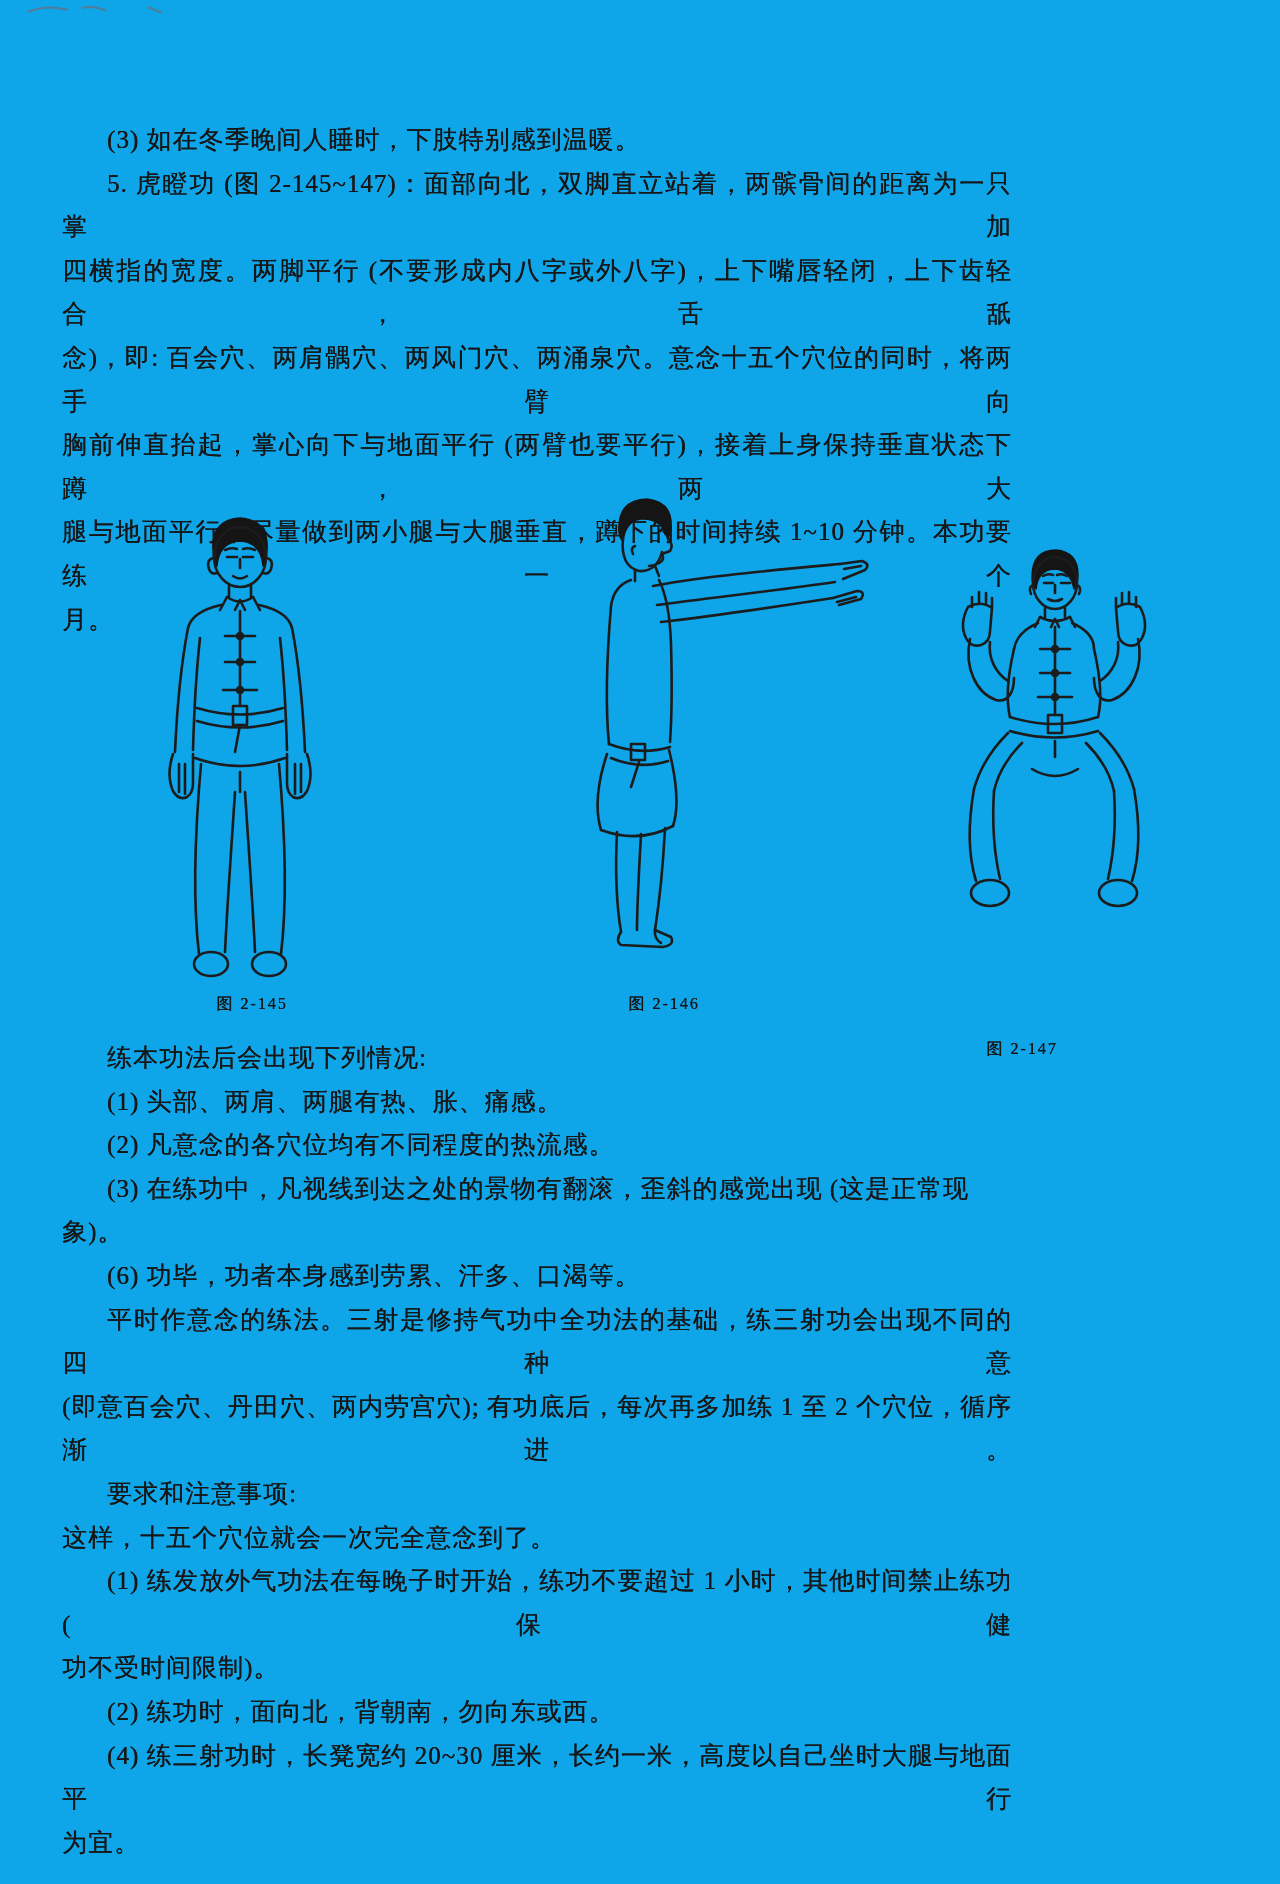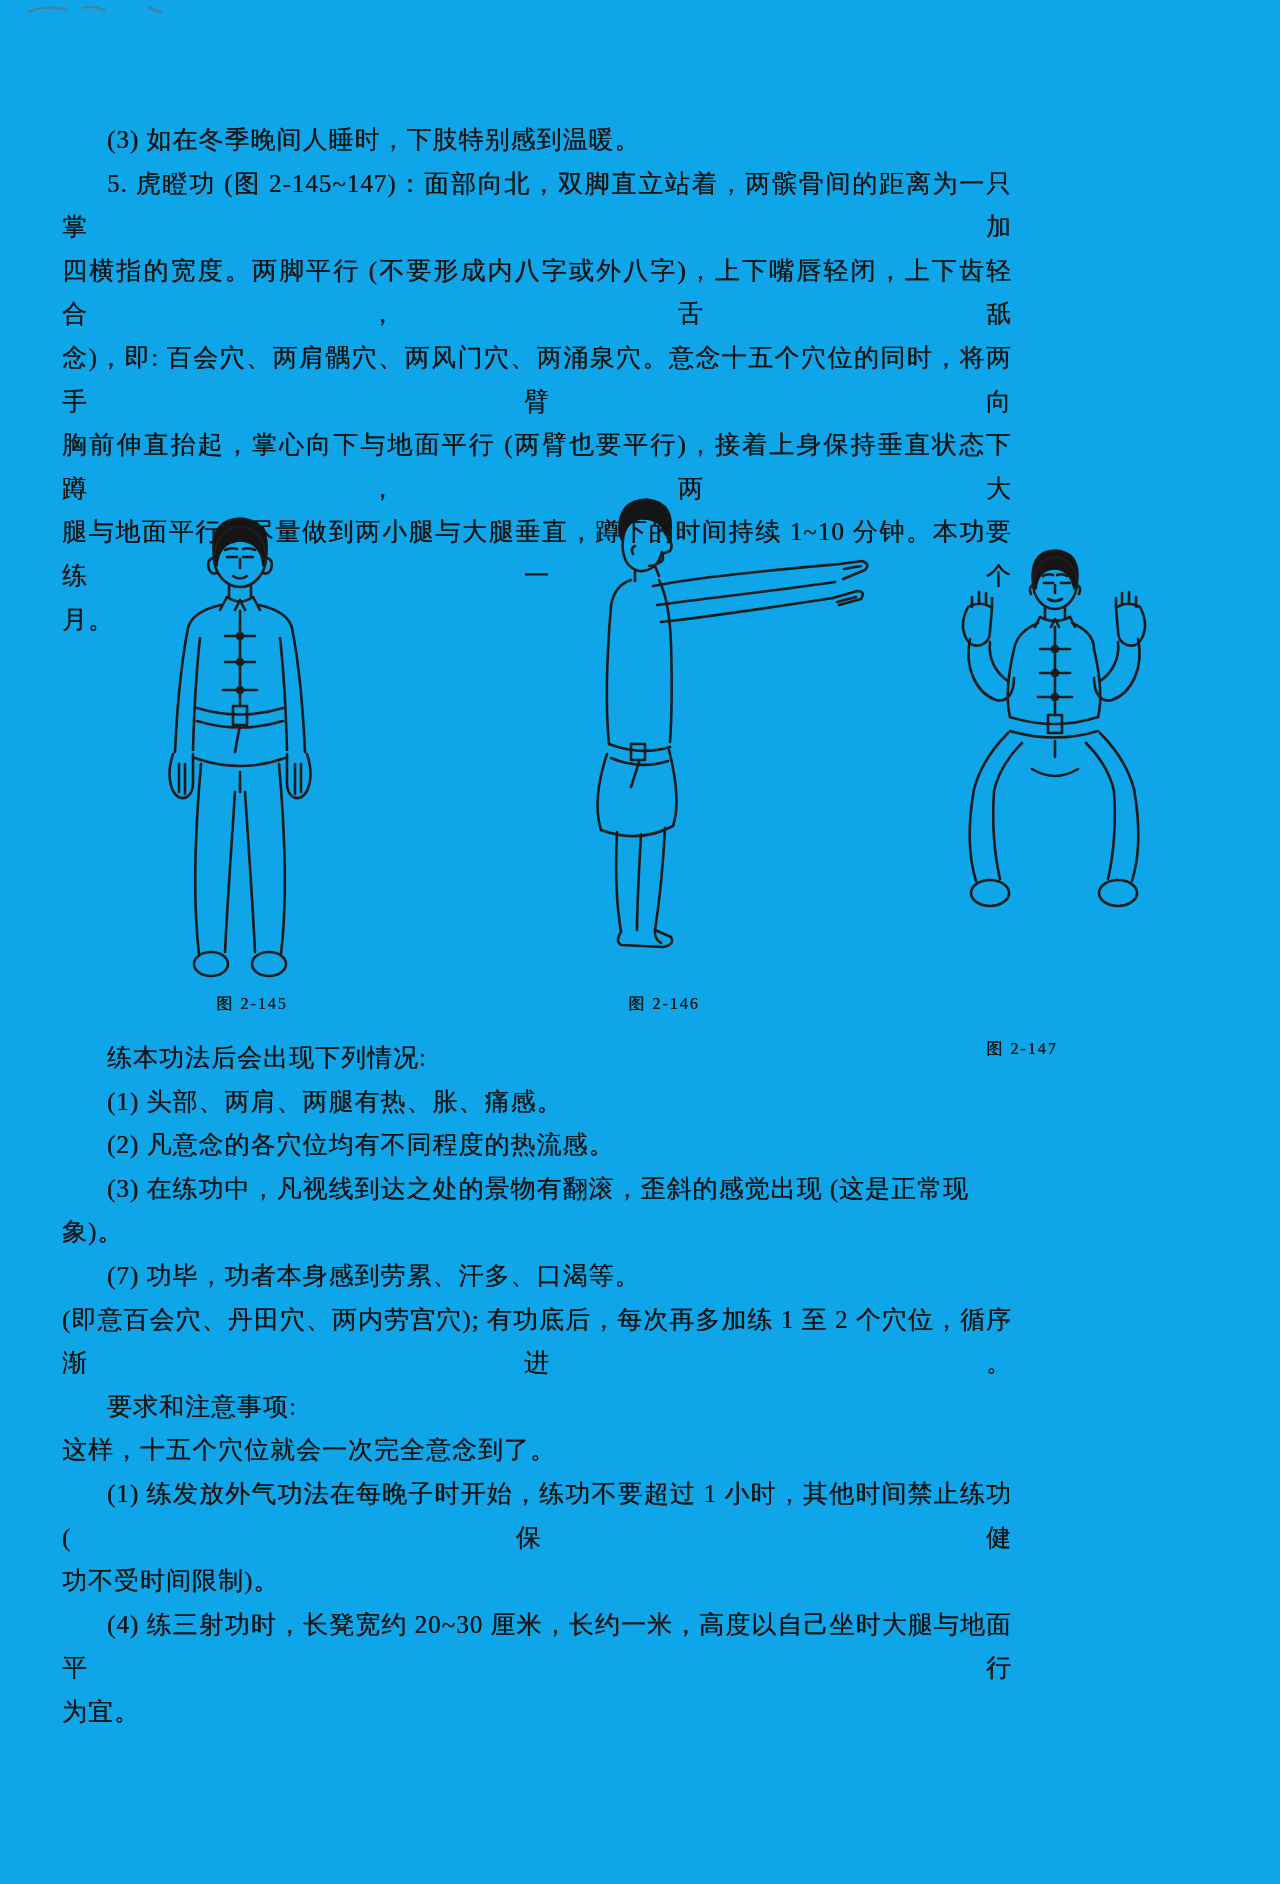--- a/index.html
+++ b/index.html
@@ -219,23 +219,25 @@
 
   <span class="fig-caption" id="cap-1">图 2-145</span>
   <span class="fig-caption" id="cap-2">图 2-146</span>
   <span class="fig-caption" id="cap-3">图 2-147</span>
 
   <section class="text-block" id="block-bottom">
       <div class="tline indent">练本功法后会出现下列情况:</div>
       <div class="tline indent">(1) 头部、两肩、两腿有热、胀、痛感。</div>
       <div class="tline indent">(2) 凡意念的各穴位均有不同程度的热流感。</div>
       <div class="tline indent">(3) 在练功中，凡视线到达之处的景物有翻滚，歪斜的感觉出现 (这是正常现象)。</div>
-      <div class="tline indent">(7) 功毕，功者本身感到劳累、汗多、口渴等。</div>
+      <div class="tline indent">(6) 功毕，功者本身感到劳累、汗多、口渴等。</div>
+      <div class="tline indent just">平时作意念的练法。三射是修持气功中全功法的基础，练三射功会出现不同的四种意</div>
       <div class="tline just">(即意百会穴、丹田穴、两内劳宫穴); 有功底后，每次再多加练 1 至 2 个穴位，循序渐进。</div>
       <div class="tline indent">要求和注意事项:</div>
       <div class="tline">这样，十五个穴位就会一次完全意念到了。</div>
       <div class="tline indent just">(1) 练发放外气功法在每晚子时开始，练功不要超过 1 小时，其他时间禁止练功 (保健</div>
       <div class="tline">功不受时间限制)。</div>
+      <div class="tline indent">(2) 练功时，面向北，背朝南，勿向东或西。</div>
       <div class="tline indent just">(4) 练三射功时，长凳宽约 20~30 厘米，长约一米，高度以自己坐时大腿与地面平行</div>
       <div class="tline">为宜。</div>
     </section>
 
 </div>
 
 </body></html>

